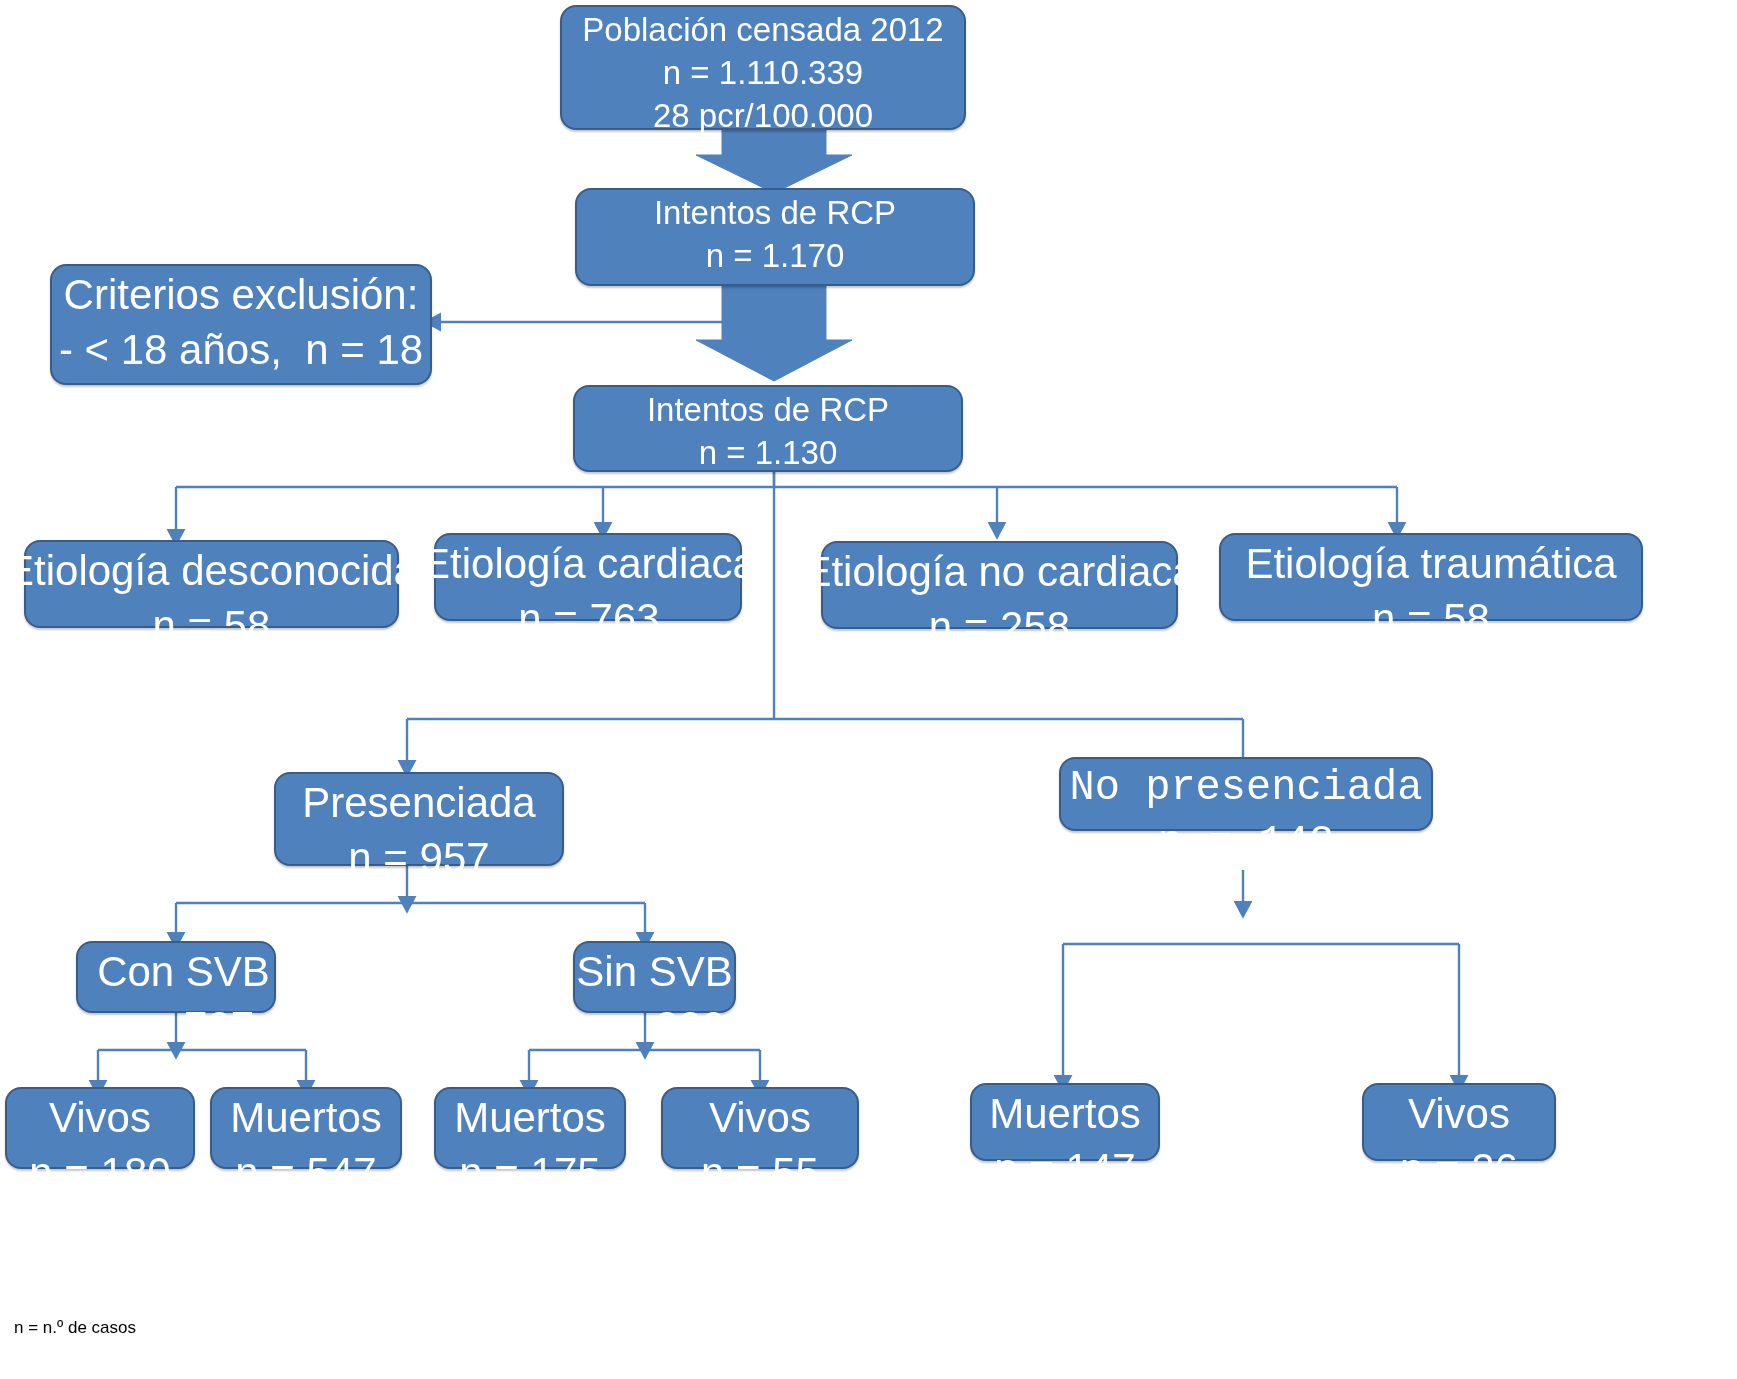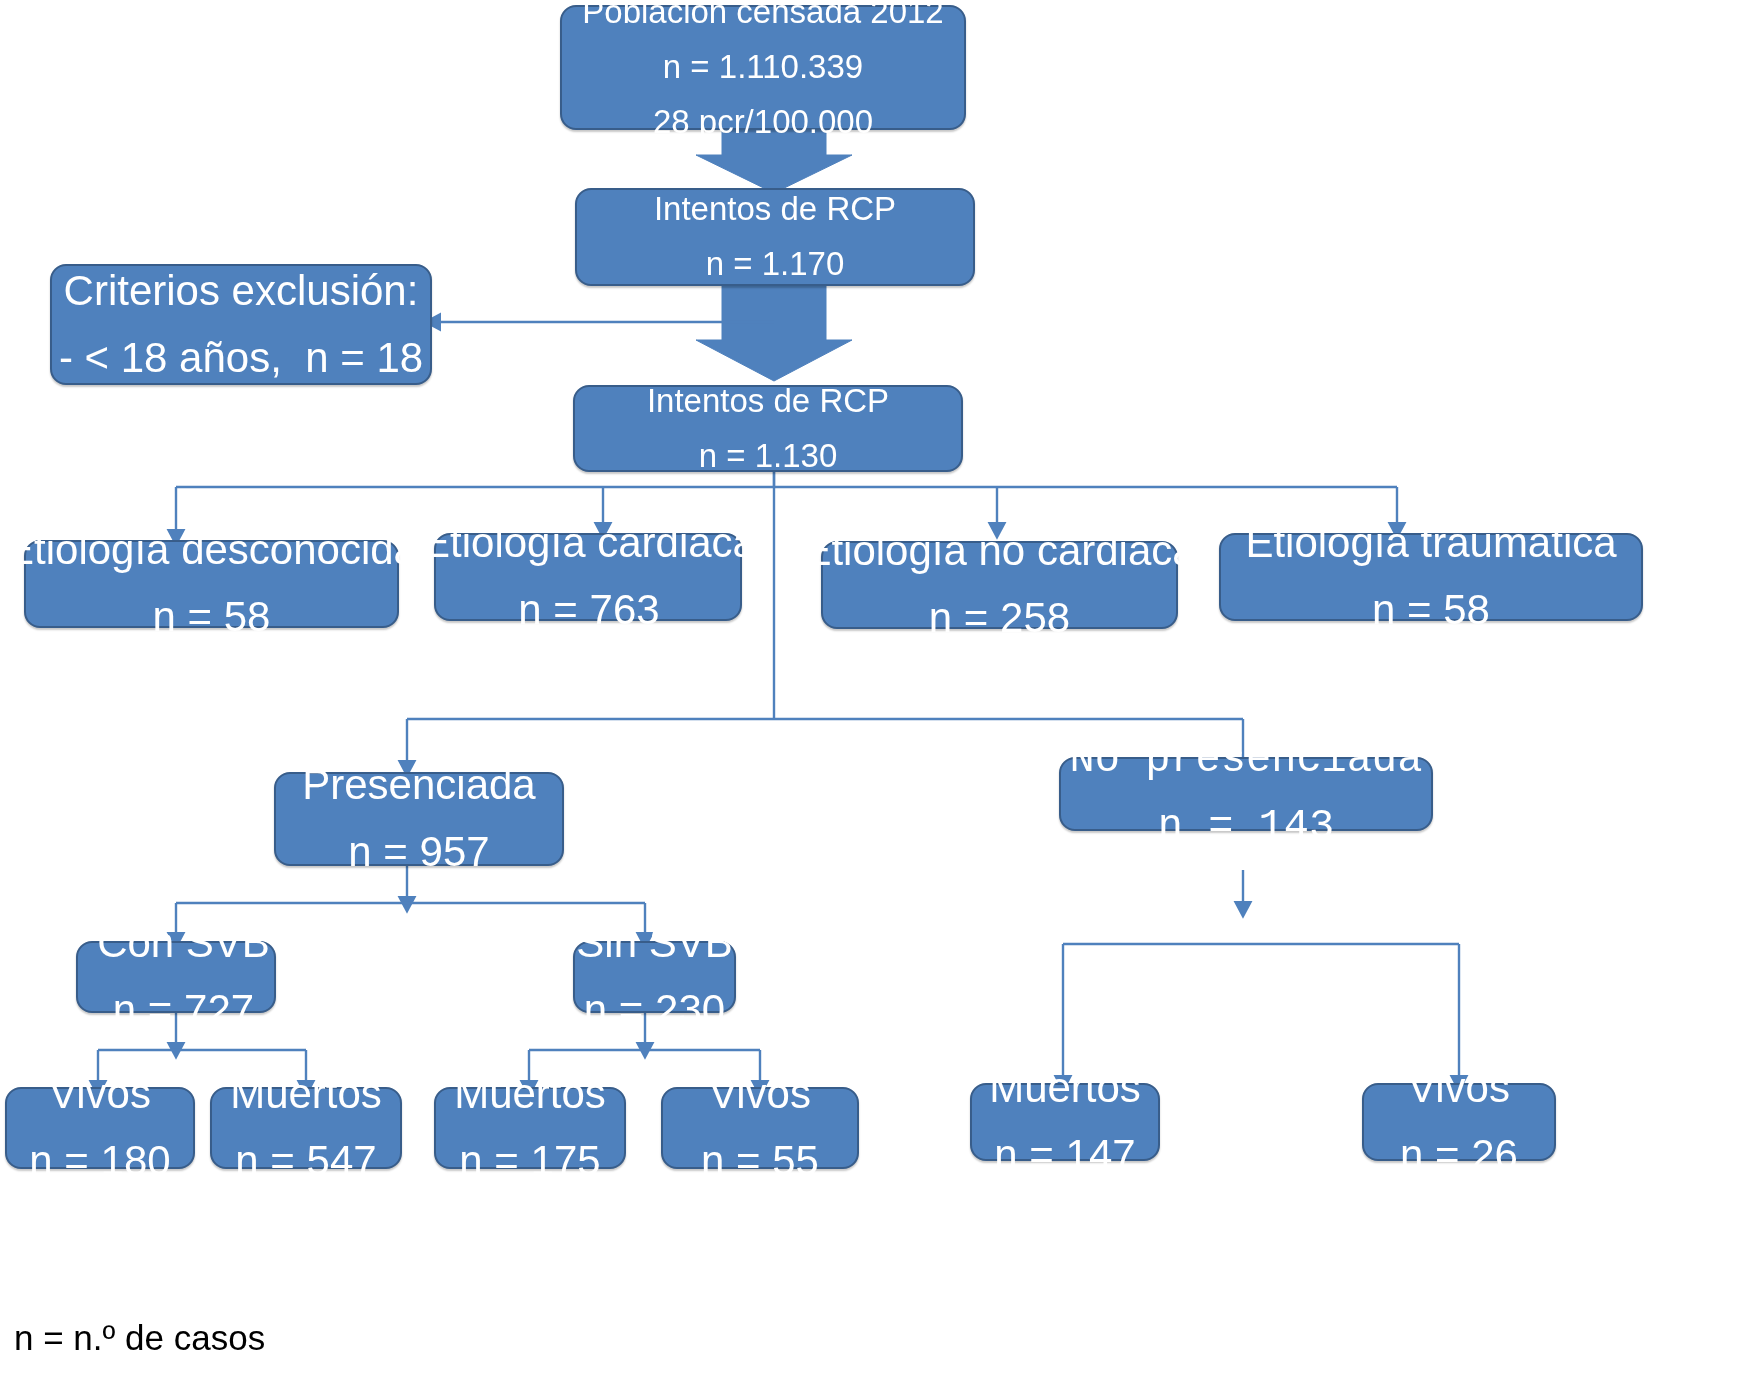--- a/index.html
+++ b/index.html
@@ -30,37 +30,36 @@
   .node {
     position: absolute;
     box-sizing: border-box;
     background: #4f81bd;
     border: 2px solid #385d8a;
     border-radius: 16px;
     color: #ffffff;
     display: flex;
     flex-direction: column;
     align-items: center;
-    justify-content: center;
+    justify-content: flex-start;
     text-align: center;
     line-height: 1.30;
     box-shadow: 0 2px 2px rgba(0,0,0,0.22);
     z-index: 3;
     padding: 2px 8px;
-    gap: 12px;
   }
   .node .ln {
     display: block;
     white-space: pre;
   }
   .f36 { font-size: 33px; }
   .f33 { font-size: 42px; }
   .caption {
     position: absolute;
-    font-size: 35px;
+    font-size: 17px;
     color: #000000;
     white-space: pre;
   }
 </style>
 </head>
 <body>
 
 <div id="canvas">
 
   <svg class="wires" viewBox="0 0 1737 1379" xmlns="http://www.w3.org/2000/svg">

